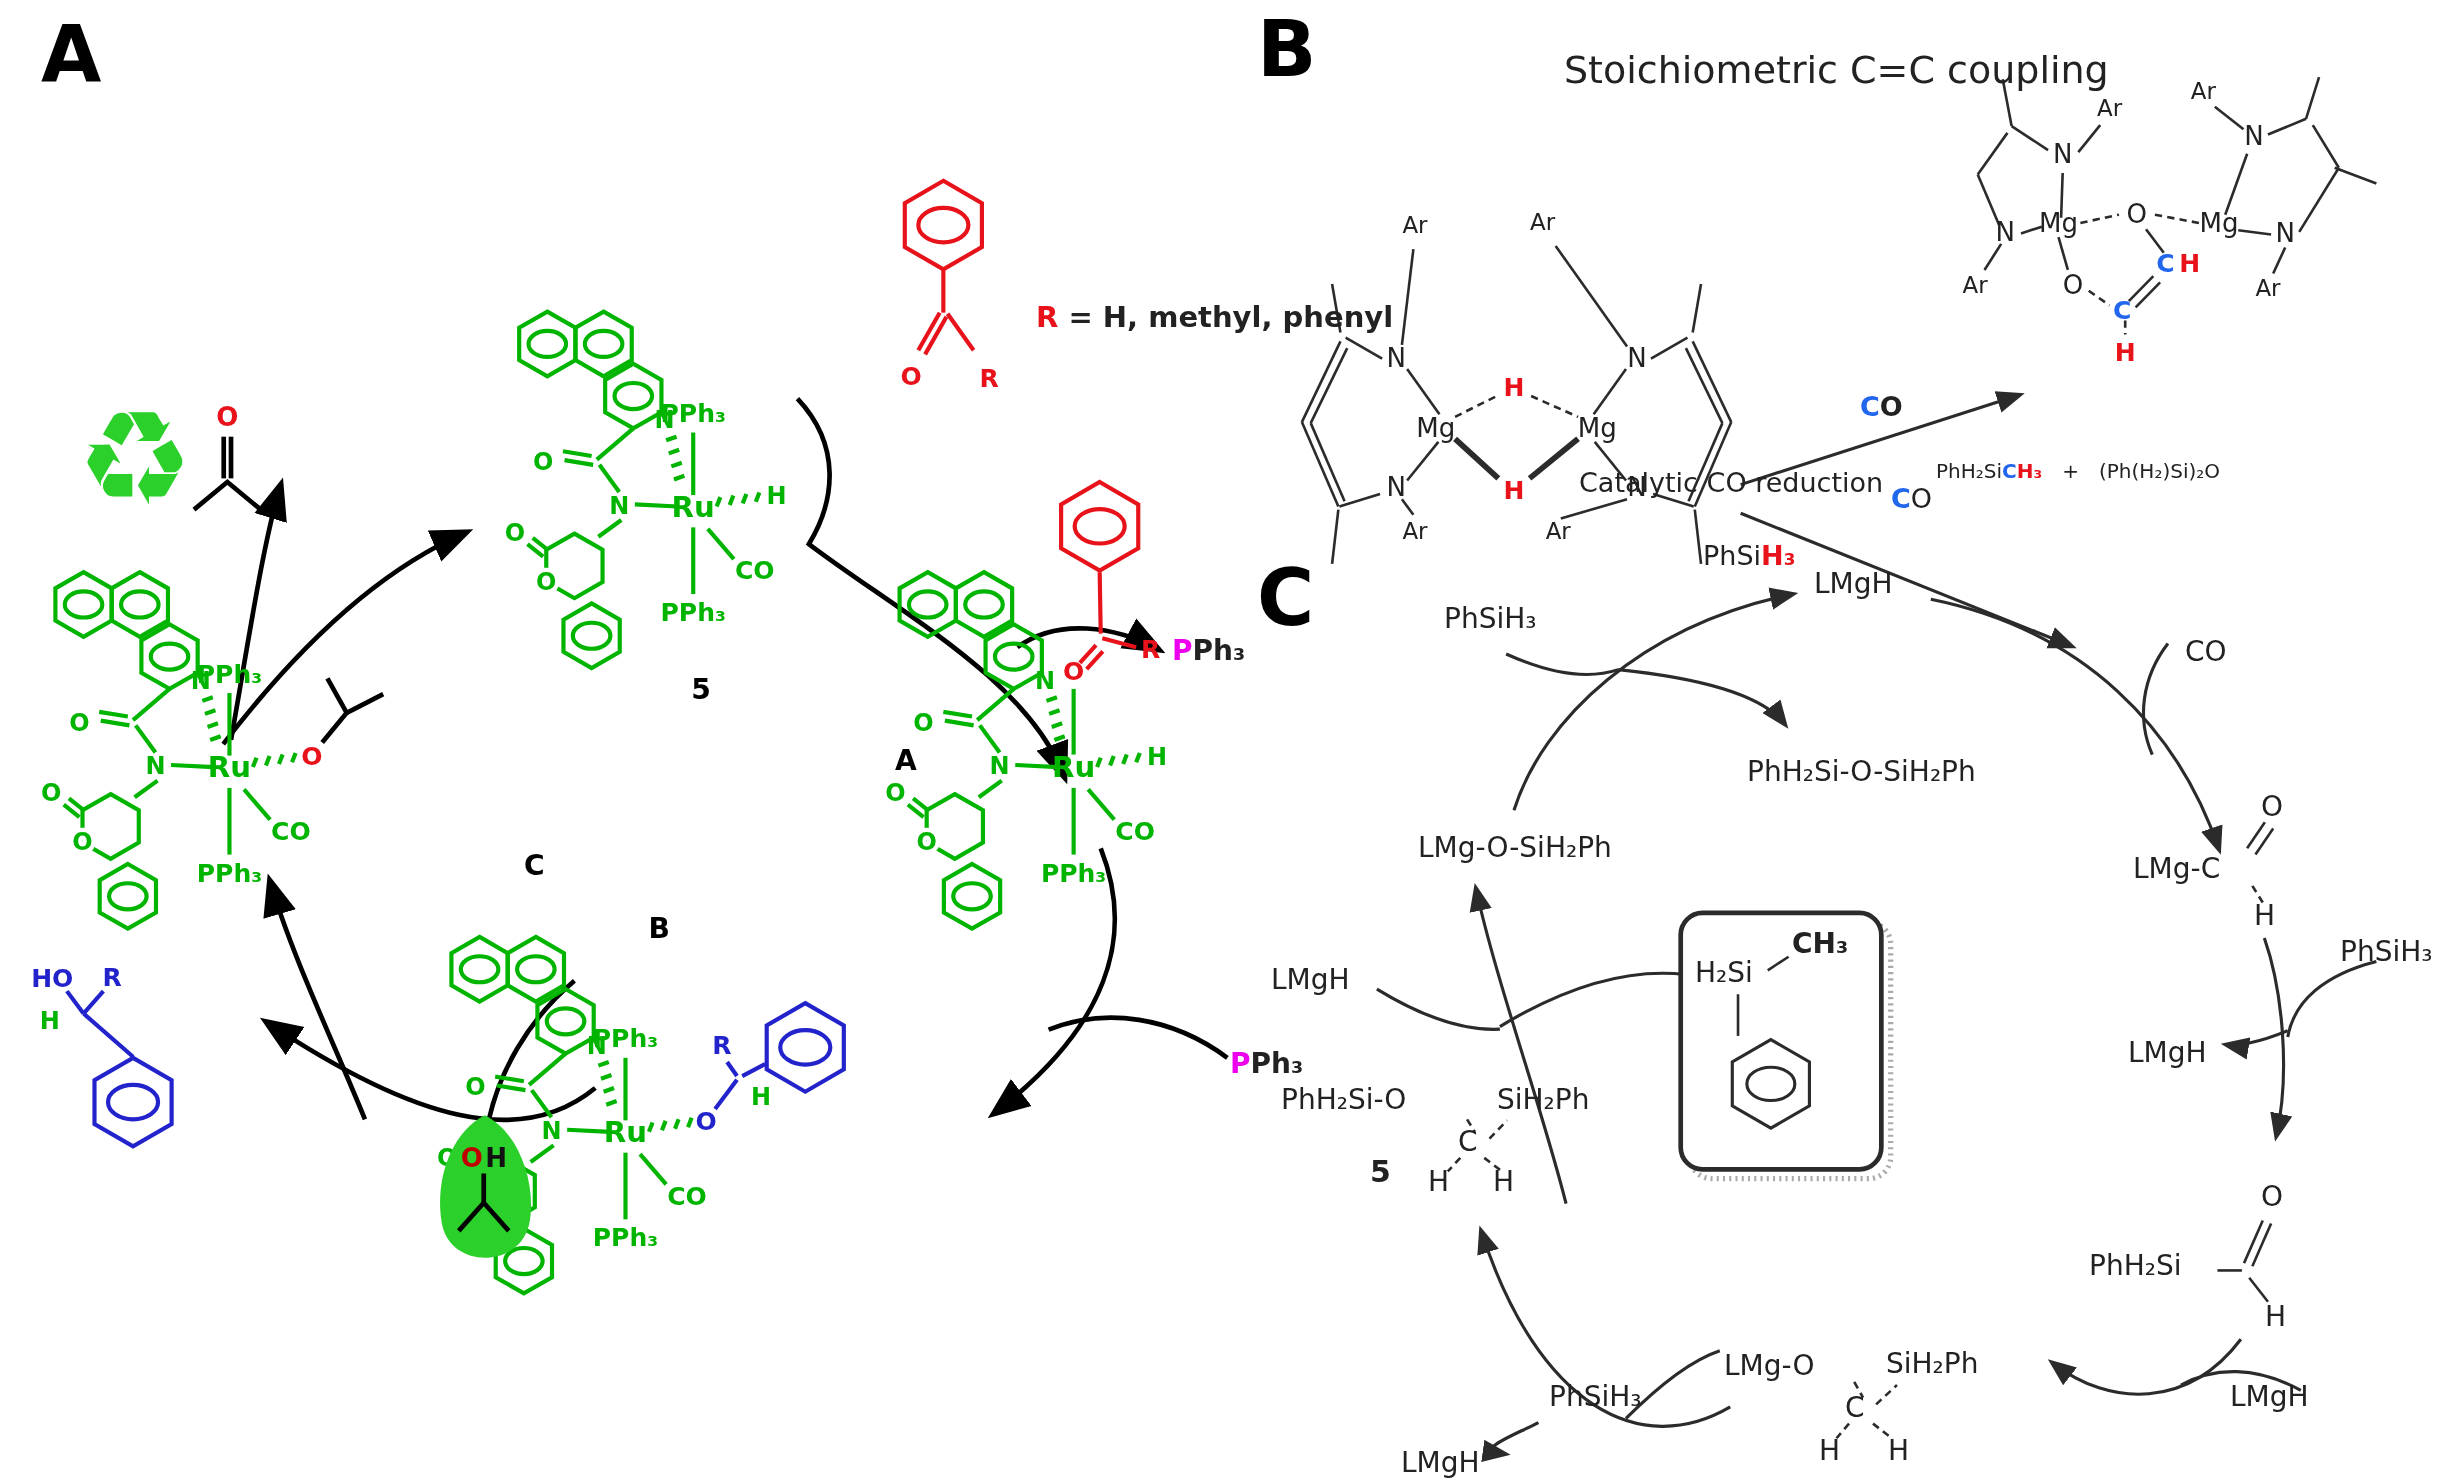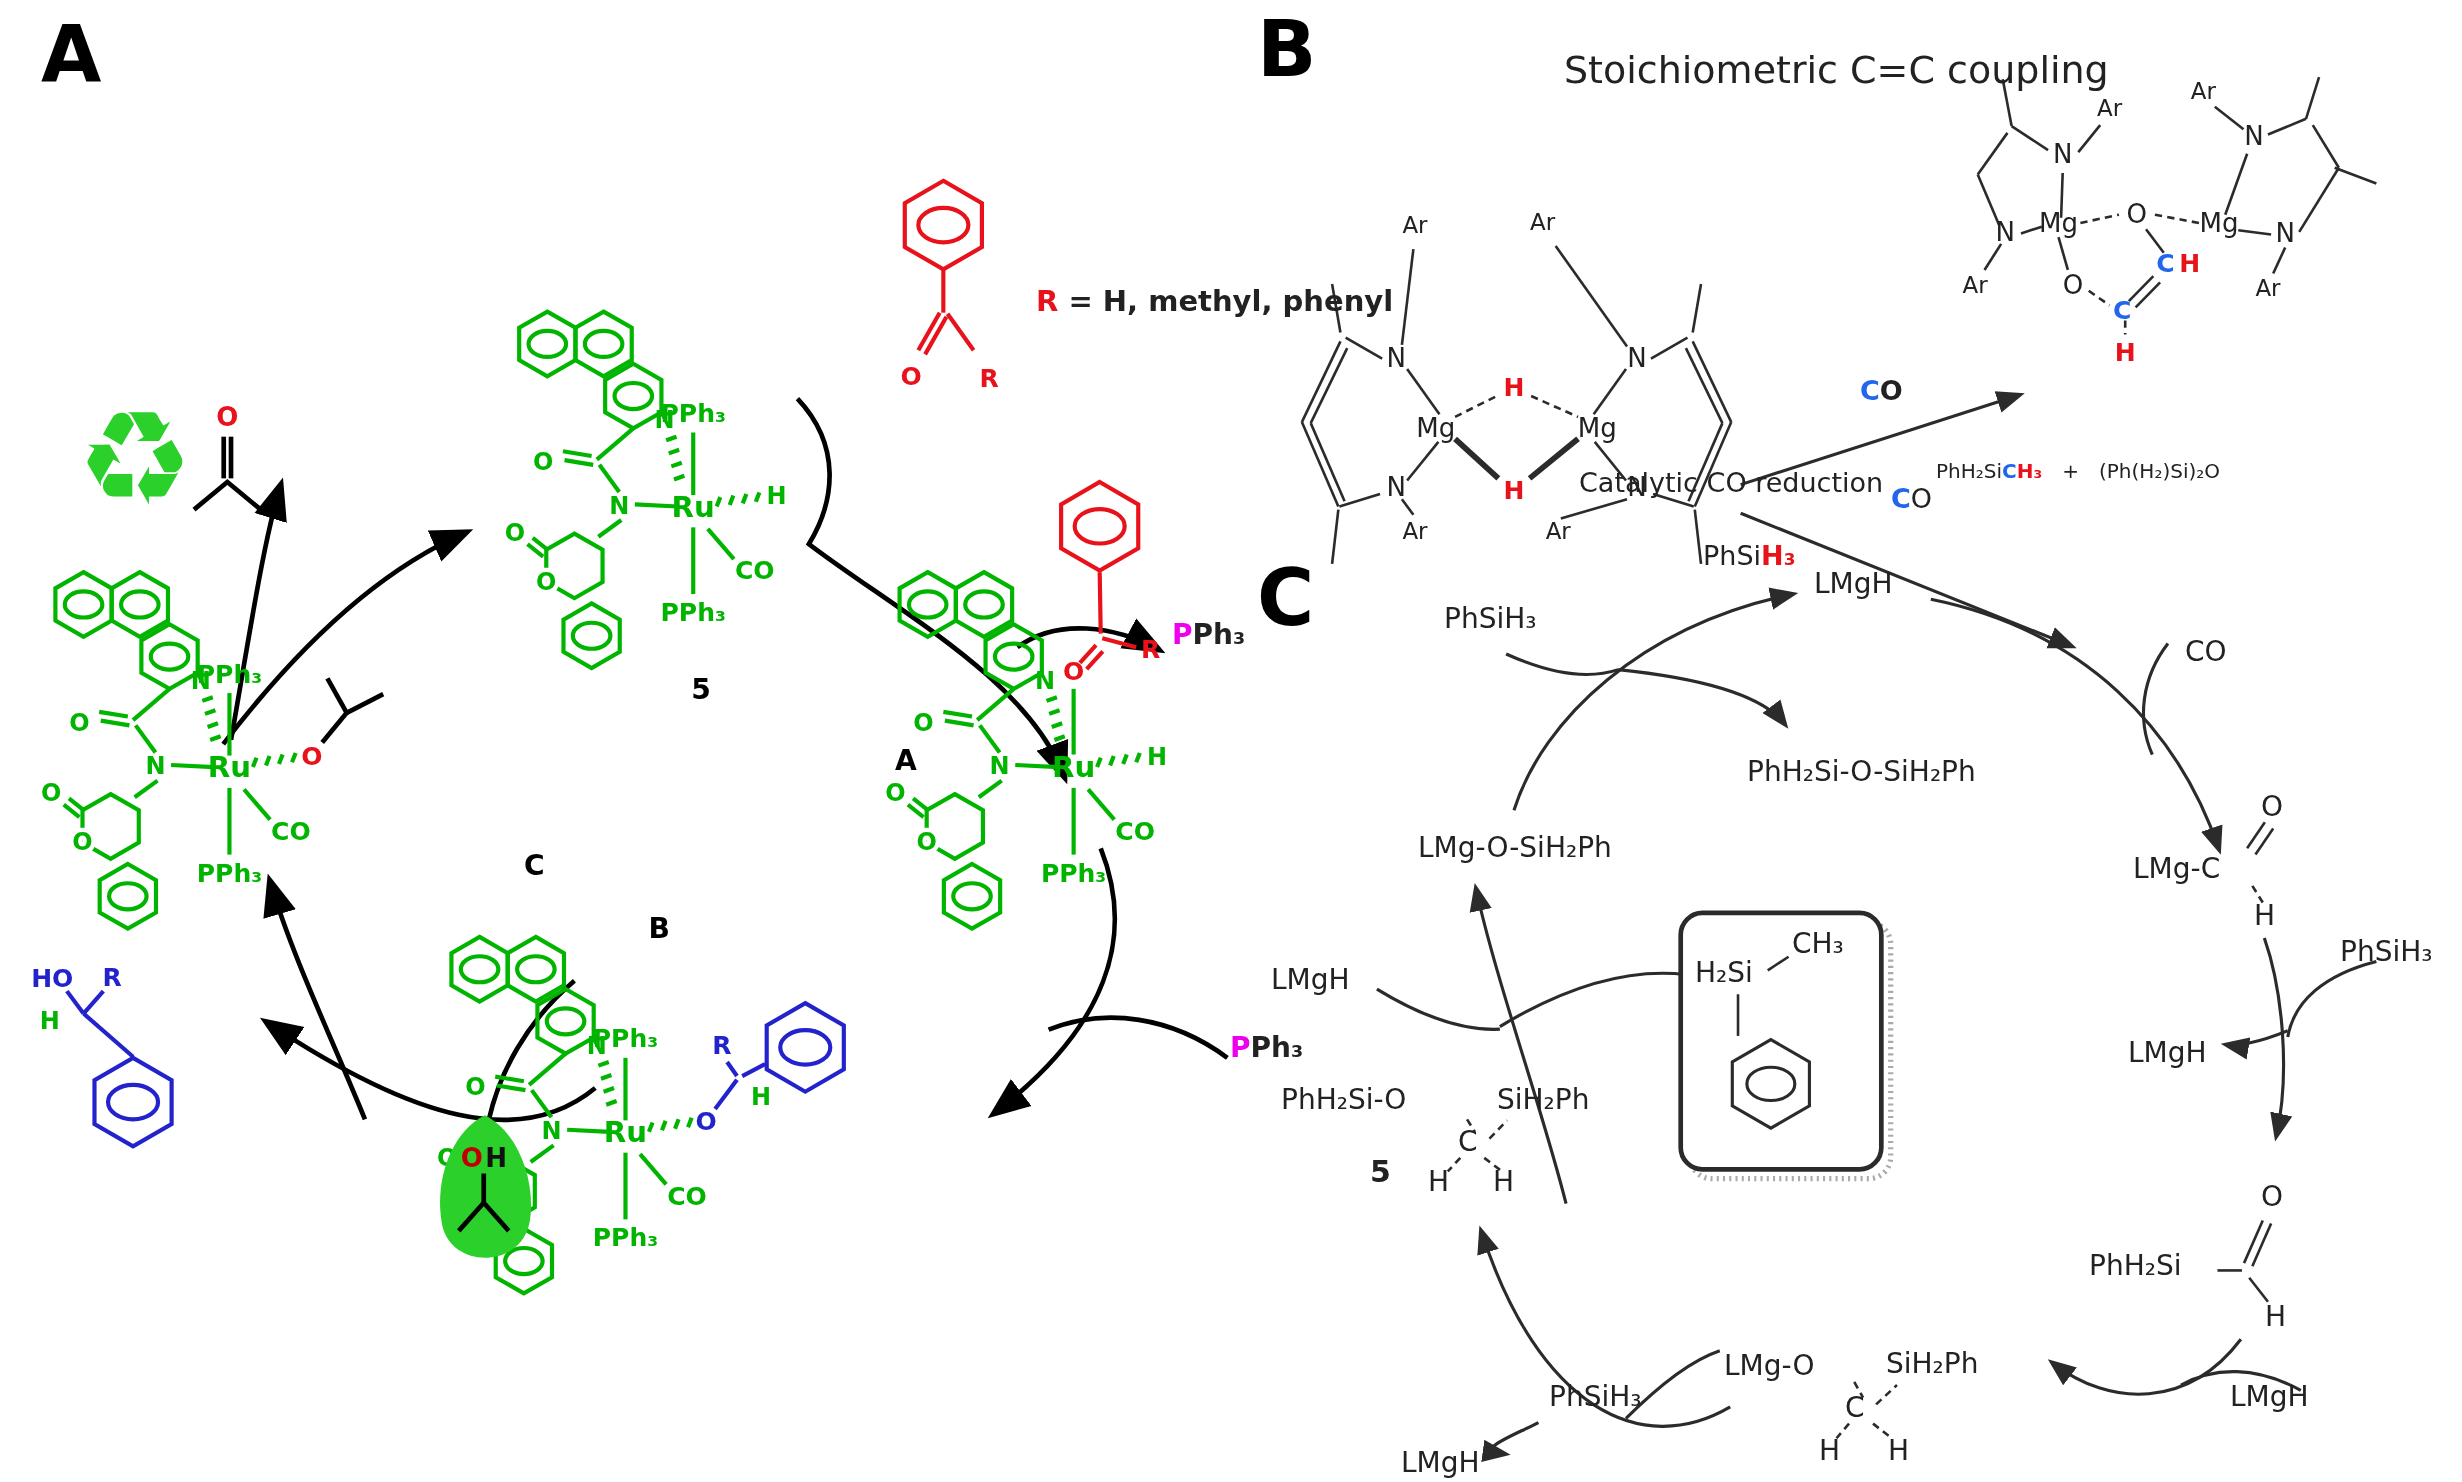--- a/index.html
+++ b/index.html
@@ -1,20 +1,20 @@
 <!DOCTYPE html>
 <html style="font-size:8.3px"><head>
 <meta charset="utf-8">
 <style>
   html,body{margin:0;padding:0;background:#fff;}
   #canvas{position:relative;width:2462px;height:1482px;background:#fff;overflow:hidden;
           font-family:"DejaVu Sans",sans-serif;}
   svg{position:absolute;left:0;top:0;}
   .lbl{position:absolute;white-space:nowrap;color:#222;font:400 28px/1.1 "DejaVu Sans",sans-serif;}
-  .bold{font-weight:700;}
+  .bold{font-weight:700;margin-top:16px;}
   .panel-letter{font:700 78px/1 "DejaVu Sans",sans-serif;color:#000;}
   .red{color:#e8121a;}
   .lblue{color:#2266ee;}
   .magenta{color:#ee00ee;}
   .small5{font:700 30px/1 "DejaVu Sans",sans-serif;}
   
   text{font-family:"DejaVu Sans",sans-serif;}
   .gatom{fill:#00b400;font-size:46px;font-weight:700;text-anchor:middle;}
   .gbig{fill:#00b400;font-size:56px;font-weight:700;text-anchor:middle;}
   .glig{fill:#00b400;font-size:48px;font-weight:700;text-anchor:middle;}
@@ -431,16 +431,16 @@
 <div class="lbl" style="left:1281px;top:1085px;">PhH₂Si-O</div>
 <div class="lbl" style="left:1497px;top:1085px;">SiH₂Ph</div>
 <div class="lbl" style="left:1458px;top:1127px;">C</div>
 <div class="lbl small5" style="left:1370px;top:1157px;">5</div>
 <div class="lbl" style="left:1428px;top:1167px;">H</div>
 <div class="lbl" style="left:1493px;top:1167px;">H</div>
 <div class="lbl" style="left:1271px;top:965px;">LMgH</div>
 <div class="lbl" style="left:1379px;top:833px;margin-left:39px;">LMg-O-SiH₂Ph</div>
 <div class="lbl" style="left:1747px;top:757px;text-align:right;">PhH₂Si-O-SiH₂Ph</div>
 <div class="lbl" style="left:1695px;top:958px;">H₂Si</div>
-<div class="lbl" style="left:1792px;top:929px;">CH₃</div>
+<div class="lbl" style="left:1792px;top:929px;font-weight:bold;">CH₃</div>
 
 </div>
 
 
 </body></html>

